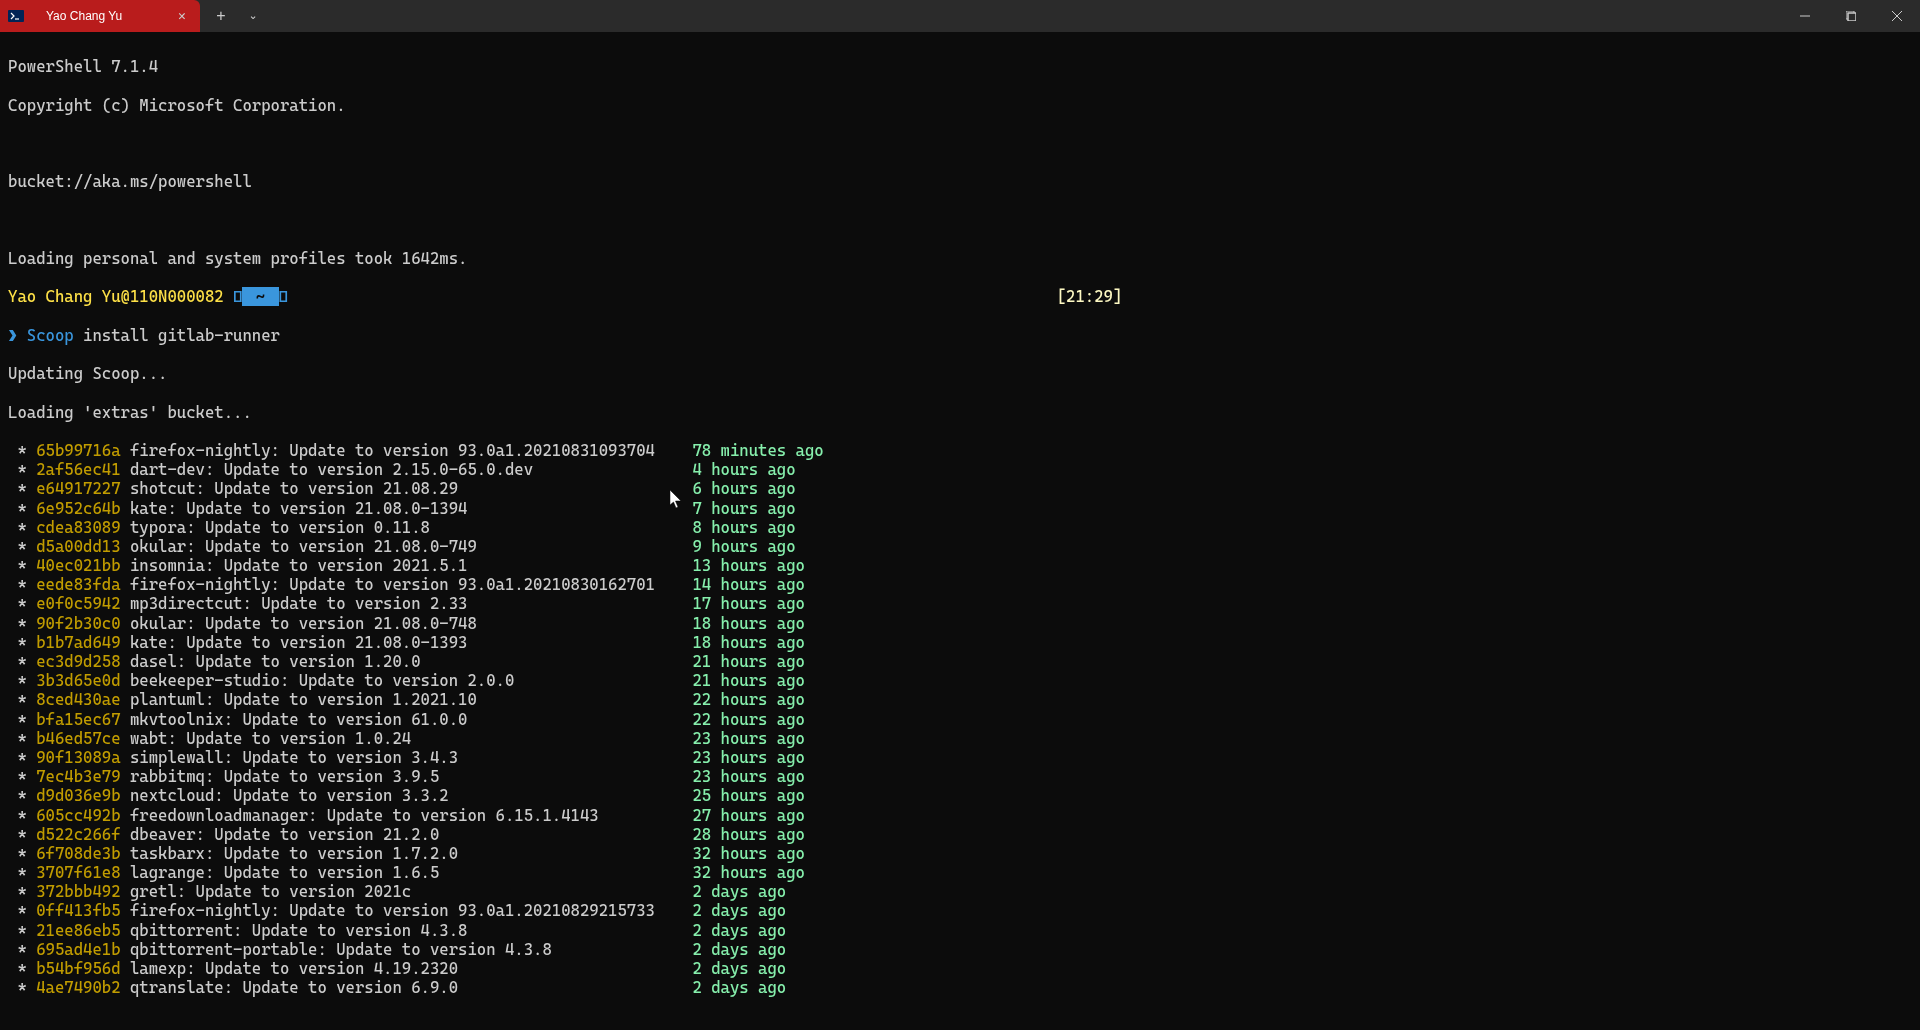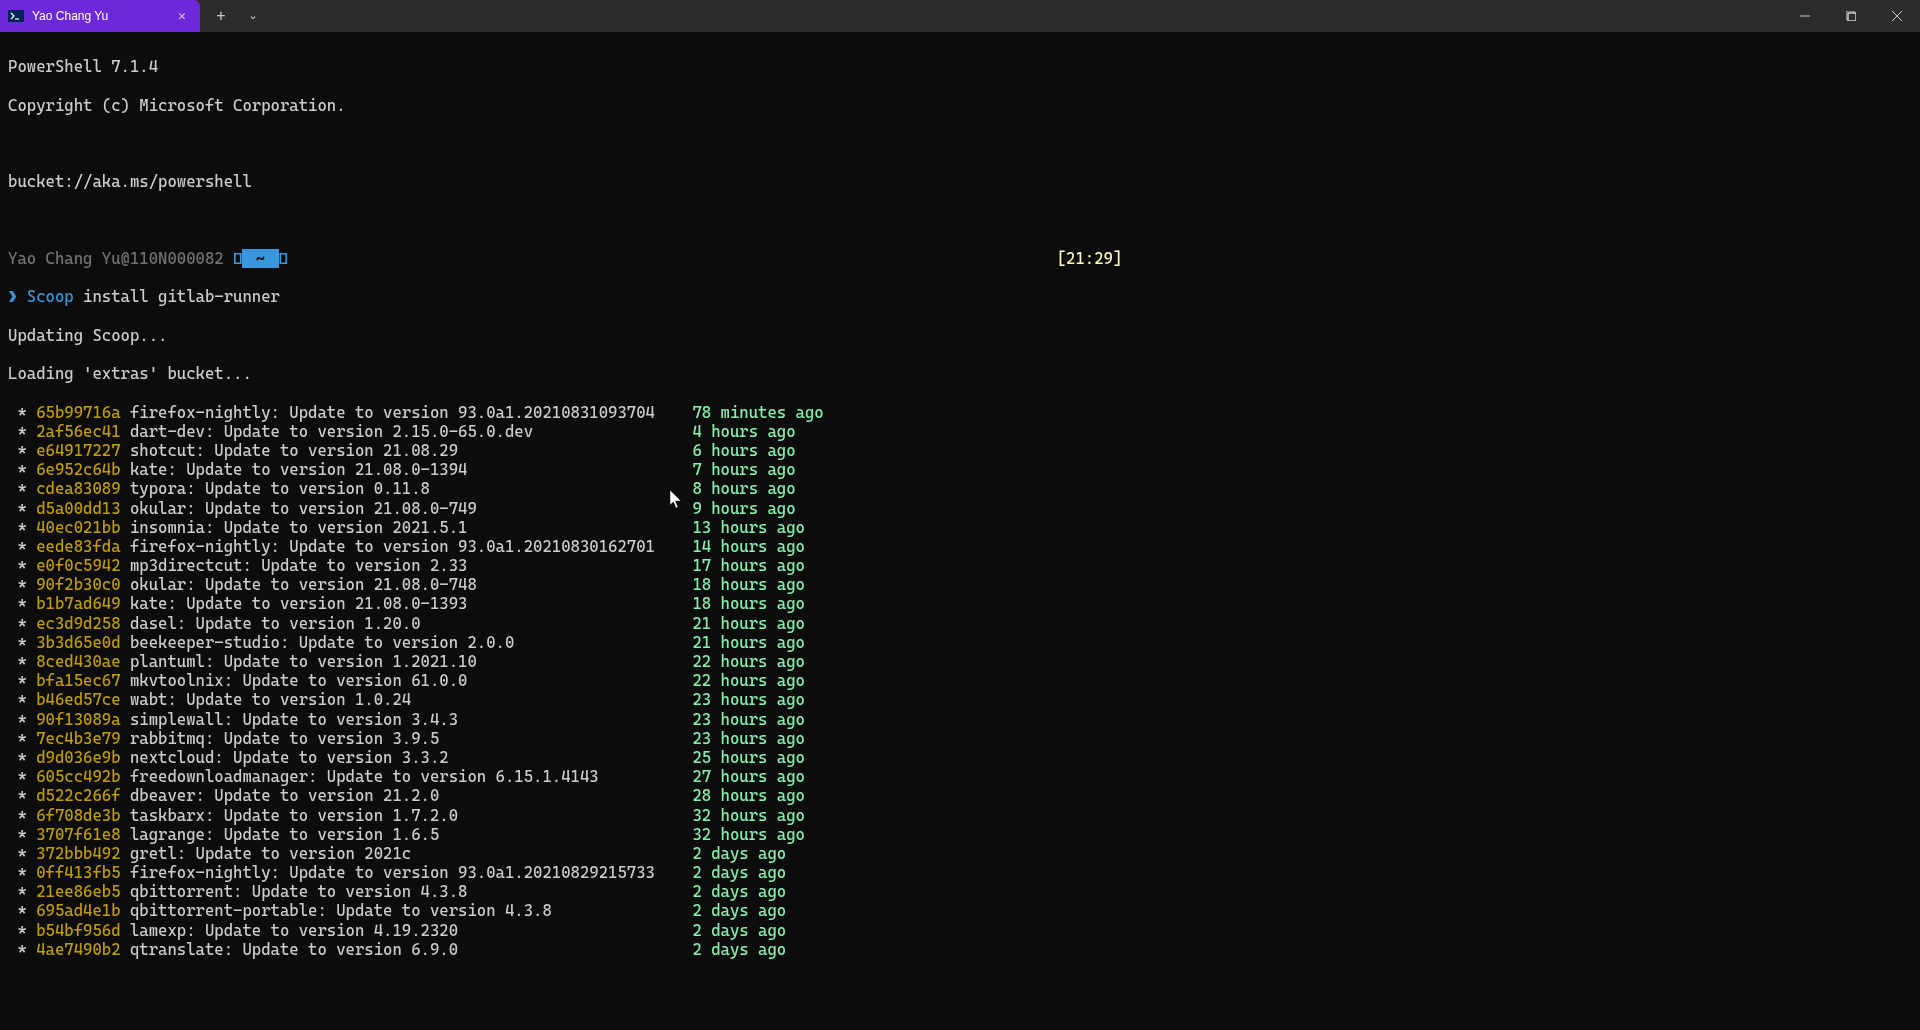--- a/index.html
+++ b/index.html
@@ -16,25 +16,25 @@
   .title-bar {
     background: #2b2b2b;
     height: 32px;
     display: flex;
     align-items: stretch;
     justify-content: space-between;
     user-select: none;
   }
   .title-left { display: flex; align-items: stretch; }
   .tab {
-    background: #6d28d9;
+    background: #b91c1c;
     padding: 0 10px 0 8px;
     display: flex;
     align-items: center;
-    gap: 8px;
+    gap: 22px;
     min-width: 200px;
     max-width: 240px;
     border-top-right-radius: 6px;
   }
   .tab-icon {
     width: 16px; height: 16px;
     display: inline-flex; align-items: center; justify-content: center;
   }
   .tab-icon svg { width:16px; height:16px; }
   .tab-title { color: #fff; font-family: "Segoe UI", sans-serif; font-size: 12px; flex:1; overflow:hidden; white-space:nowrap; text-overflow:ellipsis;}
@@ -42,21 +42,21 @@
   .title-btns { display:flex; align-items:center; gap: 2px; padding-left:6px;}
   .title-btn { width:30px; height:32px; display:flex; align-items:center; justify-content:center; color:#ccc; font-family:"Segoe UI", sans-serif; font-size:16px; cursor:pointer;}
   .window-controls { display:flex; }
   .window-btn { width:46px; height:32px; display:flex; align-items:center; justify-content:center; color:#ccc; cursor:pointer;}
   .window-btn svg { width:10px; height:10px; stroke:#ccc; stroke-width:1; fill:none; }
   .terminal {
     padding: 6px 8px 0 8px;
     white-space: pre;
   }
   .line { white-space: pre; }
-  .prompt-user { color: #737373; margin-top: 44px; }
+  .prompt-user { color: #fde047; margin-top: 44px; }
   .prompt-badge {
     background: #3a96dd;
     color: #0c0c0c;
     padding: 0 4px;
     position: relative;
   }
   .prompt-arrow-before,
   .prompt-arrow-after {
     color: #3a96dd;
   }
@@ -116,20 +116,21 @@
       </div>
   </div>
 </div>
 
 <div class="terminal">
 <div class="line">PowerShell 7.1.4</div>
 <div class="line">Copyright (c) Microsoft Corporation.</div>
 <div class="line">&nbsp;</div>
 <div class="line">bucket://aka.ms/powershell</div>
 <div class="line">&nbsp;</div>
+<div class="line">Loading personal and system profiles took 1642ms.</div>
 <div class="line" id="prompt-line"><span class="prompt-user">Yao Chang Yu@110N000082 </span><span class="prompt-arrow-before"></span><span class="prompt-badge"> ~ </span><span class="prompt-arrow-after"></span>                                                                                  <span class="time">[21:29]</span></div>
 <div class="line"><span class="cmd-arrow">❯</span> <span class="cmd-name">Scoop</span><span class="cmd-args"> install gitlab-runner</span></div>
 <div class="line">Updating Scoop...</div>
 <div class="line">Loading 'extras' bucket...</div>
 <div id="commits"><div class="line"> * <span class="hash">65b99716a</span> <span class="msg">firefox-nightly: Update to version 93.0a1.20210831093704</span>    <span class="age">78 minutes ago</span></div><div class="line"> * <span class="hash">2af56ec41</span> <span class="msg">dart-dev: Update to version 2.15.0-65.0.dev</span>                 <span class="age">4 hours ago</span></div><div class="line"> * <span class="hash">e64917227</span> <span class="msg">shotcut: Update to version 21.08.29</span>                         <span class="age">6 hours ago</span></div><div class="line"> * <span class="hash">6e952c64b</span> <span class="msg">kate: Update to version 21.08.0-1394</span>                        <span class="age">7 hours ago</span></div><div class="line"> * <span class="hash">cdea83089</span> <span class="msg">typora: Update to version 0.11.8</span>                            <span class="age">8 hours ago</span></div><div class="line"> * <span class="hash">d5a00dd13</span> <span class="msg">okular: Update to version 21.08.0-749</span>                       <span class="age">9 hours ago</span></div><div class="line"> * <span class="hash">40ec021bb</span> <span class="msg">insomnia: Update to version 2021.5.1</span>                        <span class="age">13 hours ago</span></div><div class="line"> * <span class="hash">eede83fda</span> <span class="msg">firefox-nightly: Update to version 93.0a1.20210830162701</span>    <span class="age">14 hours ago</span></div><div class="line"> * <span class="hash">e0f0c5942</span> <span class="msg">mp3directcut: Update to version 2.33</span>                        <span class="age">17 hours ago</span></div><div class="line"> * <span class="hash">90f2b30c0</span> <span class="msg">okular: Update to version 21.08.0-748</span>                       <span class="age">18 hours ago</span></div><div class="line"> * <span class="hash">b1b7ad649</span> <span class="msg">kate: Update to version 21.08.0-1393</span>                        <span class="age">18 hours ago</span></div><div class="line"> * <span class="hash">ec3d9d258</span> <span class="msg">dasel: Update to version 1.20.0</span>                             <span class="age">21 hours ago</span></div><div class="line"> * <span class="hash">3b3d65e0d</span> <span class="msg">beekeeper-studio: Update to version 2.0.0</span>                   <span class="age">21 hours ago</span></div><div class="line"> * <span class="hash">8ced430ae</span> <span class="msg">plantuml: Update to version 1.2021.10</span>                       <span class="age">22 hours ago</span></div><div class="line"> * <span class="hash">bfa15ec67</span> <span class="msg">mkvtoolnix: Update to version 61.0.0</span>                        <span class="age">22 hours ago</span></div><div class="line"> * <span class="hash">b46ed57ce</span> <span class="msg">wabt: Update to version 1.0.24</span>                              <span class="age">23 hours ago</span></div><div class="line"> * <span class="hash">90f13089a</span> <span class="msg">simplewall: Update to version 3.4.3</span>                         <span class="age">23 hours ago</span></div><div class="line"> * <span class="hash">7ec4b3e79</span> <span class="msg">rabbitmq: Update to version 3.9.5</span>                           <span class="age">23 hours ago</span></div><div class="line"> * <span class="hash">d9d036e9b</span> <span class="msg">nextcloud: Update to version 3.3.2</span>                          <span class="age">25 hours ago</span></div><div class="line"> * <span class="hash">605cc492b</span> <span class="msg">freedownloadmanager: Update to version 6.15.1.4143</span>          <span class="age">27 hours ago</span></div><div class="line"> * <span class="hash">d522c266f</span> <span class="msg">dbeaver: Update to version 21.2.0</span>                           <span class="age">28 hours ago</span></div><div class="line"> * <span class="hash">6f708de3b</span> <span class="msg">taskbarx: Update to version 1.7.2.0</span>                         <span class="age">32 hours ago</span></div><div class="line"> * <span class="hash">3707f61e8</span> <span class="msg">lagrange: Update to version 1.6.5</span>                           <span class="age">32 hours ago</span></div><div class="line"> * <span class="hash">372bbb492</span> <span class="msg">gretl: Update to version 2021c</span>                              <span class="age">2 days ago</span></div><div class="line"> * <span class="hash">0ff413fb5</span> <span class="msg">firefox-nightly: Update to version 93.0a1.20210829215733</span>    <span class="age">2 days ago</span></div><div class="line"> * <span class="hash">21ee86eb5</span> <span class="msg">qbittorrent: Update to version 4.3.8</span>                        <span class="age">2 days ago</span></div><div class="line"> * <span class="hash">695ad4e1b</span> <span class="msg">qbittorrent-portable: Update to version 4.3.8</span>               <span class="age">2 days ago</span></div><div class="line"> * <span class="hash">b54bf956d</span> <span class="msg">lamexp: Update to version 4.19.2320</span>                         <span class="age">2 days ago</span></div><div class="line"> * <span class="hash">4ae7490b2</span> <span class="msg">qtranslate: Update to version 6.9.0</span>                         <span class="age">2 days ago</span></div></div>
 </div>
 
 <div class="cursor" id="mouse-cursor" style="left: 670px; top: 490px;">
 <svg viewBox="0 0 12 19">
       <path d="M0 0 L0 15 L3.5 12 L6 18 L8 17 L5.5 11 L11 11 Z" fill="#fff" stroke="#000" stroke-width="0.5"></path>

